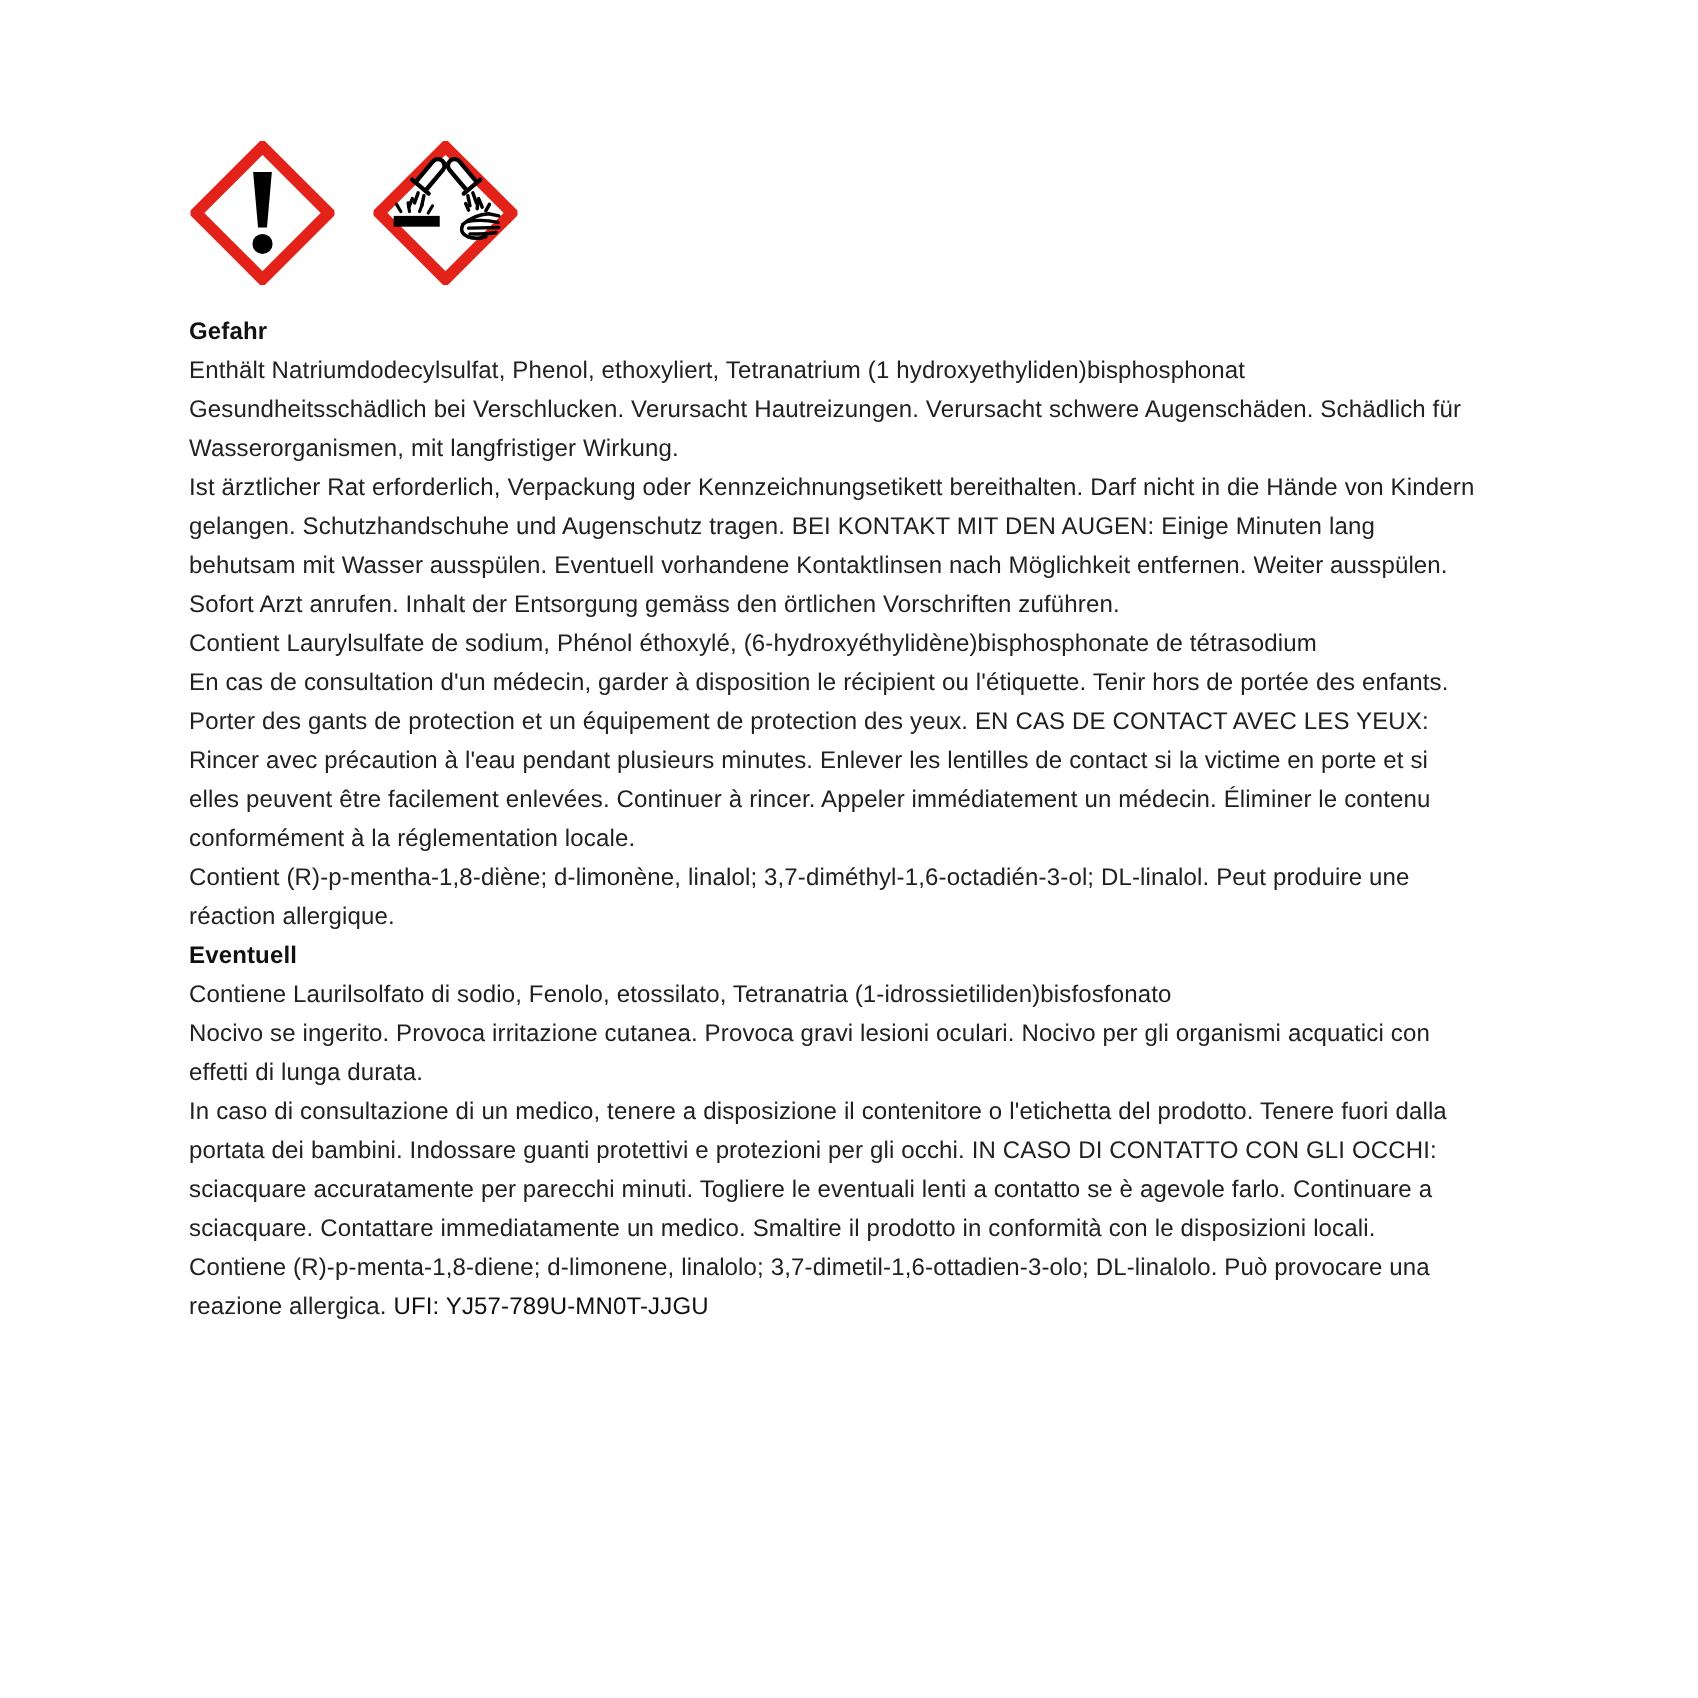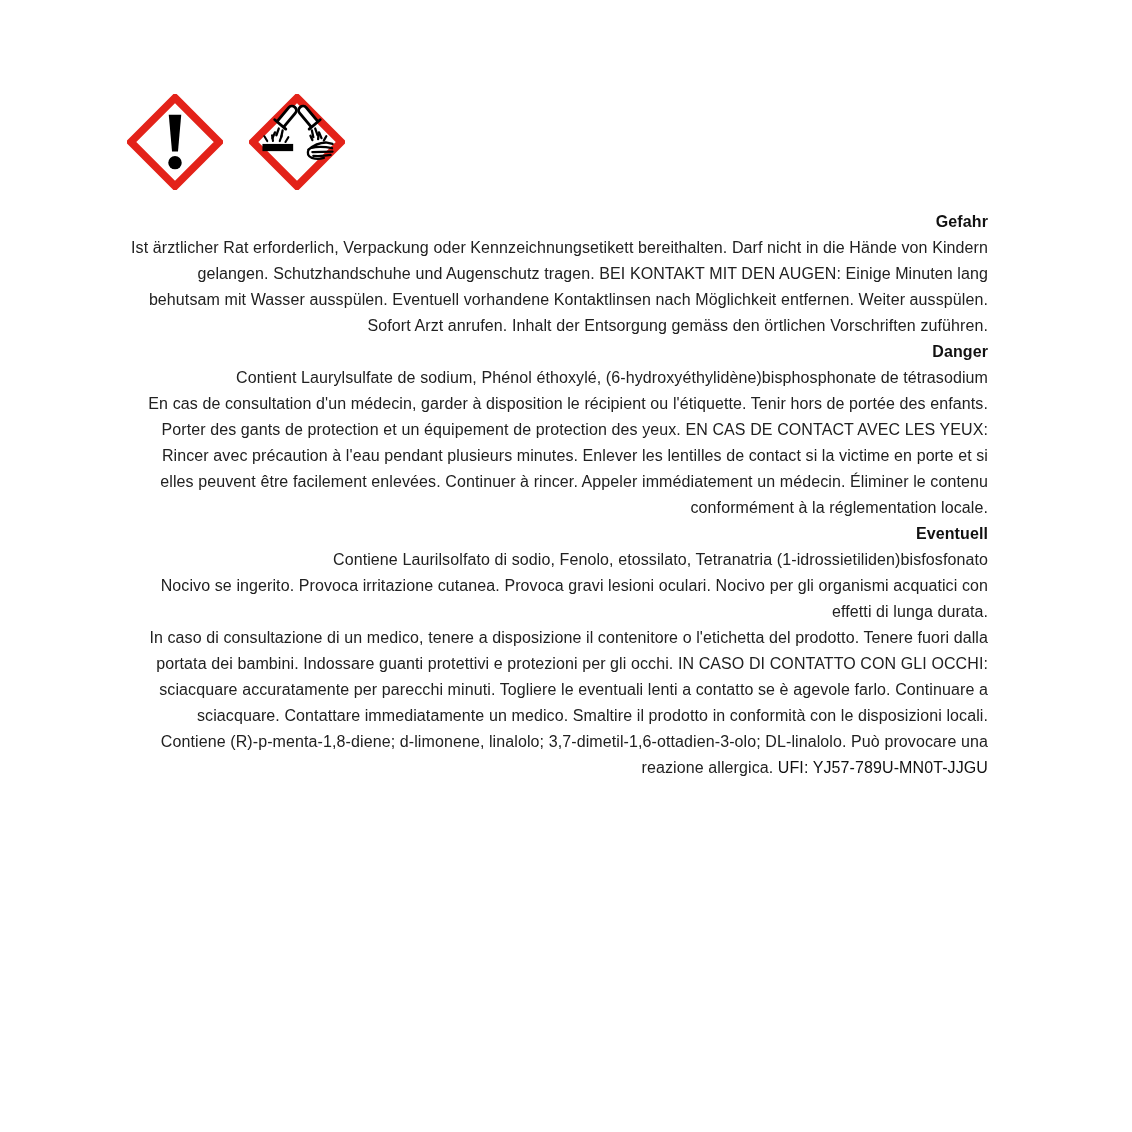--- a/index.html
+++ b/index.html
@@ -2,21 +2,21 @@
 <html><head>
 <meta charset="utf-8">
 <style>
   html, body { margin: 0; padding: 0; }
   body {
     width: 1132px; height: 1132px;
     background: #ffffff;
     font-family: "Liberation Sans", sans-serif;
     color: #212121;
   }
-  .sheet { position: relative; width: 1132px; height: 1132px; background: #fff; overflow: hidden; text-align: right; }
+  .sheet { position: relative; width: 1132px; height: 1132px; background: #fff; overflow: hidden; }
 
   .pictograms {
     position: absolute; left: 127px; top: 94px;
     display: flex; gap: 26px;
   }
   .pictograms svg { width: 96px; height: 96px; display: block; }
 
   .text-block {
     position: absolute; left: 126px; top: 209px; width: 862px;
     font-size: 16px; line-height: 26px; letter-spacing: 0.1px;
@@ -72,27 +72,29 @@
         <path d="M67 64.5 Q77 65 85 63.5"></path>
         <path d="M62 58 Q59.5 64 65.5 66.5 Q71.5 68.5 78 66.5"></path>
       </g>
     </svg>
   </div>
 
   <div class="text-block">
 
     <section>
       <h2>Gefahr</h2>
+      <p>Enthält Natriumdodecylsulfat, Phenol, ethoxyliert, Tetranatrium (1 hydroxyethyliden)bisphosphonat</p>
+      <p>Gesundheitsschädlich bei Verschlucken. Verursacht Hautreizungen. Verursacht schwere Augenschäden. Schädlich für Wasserorganismen, mit langfristiger Wirkung.</p>
       <p>Ist ärztlicher Rat erforderlich, Verpackung oder Kennzeichnungsetikett bereithalten. Darf nicht in die Hände von Kindern gelangen. Schutzhandschuhe und Augenschutz tragen. BEI KONTAKT MIT DEN AUGEN: Einige Minuten lang behutsam mit Wasser ausspülen. Eventuell vorhandene Kontaktlinsen nach Möglichkeit entfernen. Weiter ausspülen. Sofort Arzt anrufen. Inhalt der Entsorgung gemäss den örtlichen Vorschriften zuführen.</p>
     </section>
 
     <section>
-      <h2>Danger</h2>
       <p>Contient Laurylsulfate de sodium, Phénol éthoxylé, (6-hydroxyéthylidène)bisphosphonate de tétrasodium</p>
       <p>En cas de consultation d'un médecin, garder à disposition le récipient ou l'étiquette. Tenir hors de portée des enfants. Porter des gants de protection et un équipement de protection des yeux. EN CAS DE CONTACT AVEC LES YEUX: Rincer avec précaution à l'eau pendant plusieurs minutes. Enlever les lentilles de contact si la victime en porte et si elles peuvent être facilement enlevées. Continuer à rincer. Appeler immédiatement un médecin. Éliminer le contenu conformément à la réglementation locale.</p>
+      <p>Contient (R)-p-mentha-1,8-diène; d-limonène, linalol; 3,7-diméthyl-1,6-octadién-3-ol; DL-linalol. Peut produire une réaction allergique.</p>
     </section>
 
     <section>
       <h2>Eventuell</h2>
       <p>Contiene Laurilsolfato di sodio, Fenolo, etossilato, Tetranatria (1-idrossietiliden)bisfosfonato</p>
       <p>Nocivo se ingerito. Provoca irritazione cutanea. Provoca gravi lesioni oculari. Nocivo per gli organismi acquatici con effetti di lunga durata.</p>
       <p>In caso di consultazione di un medico, tenere a disposizione il contenitore o l'etichetta del prodotto. Tenere fuori dalla portata dei bambini. Indossare guanti protettivi e protezioni per gli occhi. IN CASO DI CONTATTO CON GLI OCCHI: sciacquare accuratamente per parecchi minuti. Togliere le eventuali lenti a contatto se è agevole farlo. Continuare a sciacquare. Contattare immediatamente un medico. Smaltire il prodotto in conformità con le disposizioni locali.</p>
       <p><span>Contiene (R)-p-menta-1,8-diene; d-limonene, linalolo; 3,7-dimetil-1,6-ottadien-3-olo; DL-linalolo. Può provocare una reazione allergica.</span> <strong class="ufi">UFI: YJ57-789U-MN0T-JJGU</strong></p>
     </section>
 

